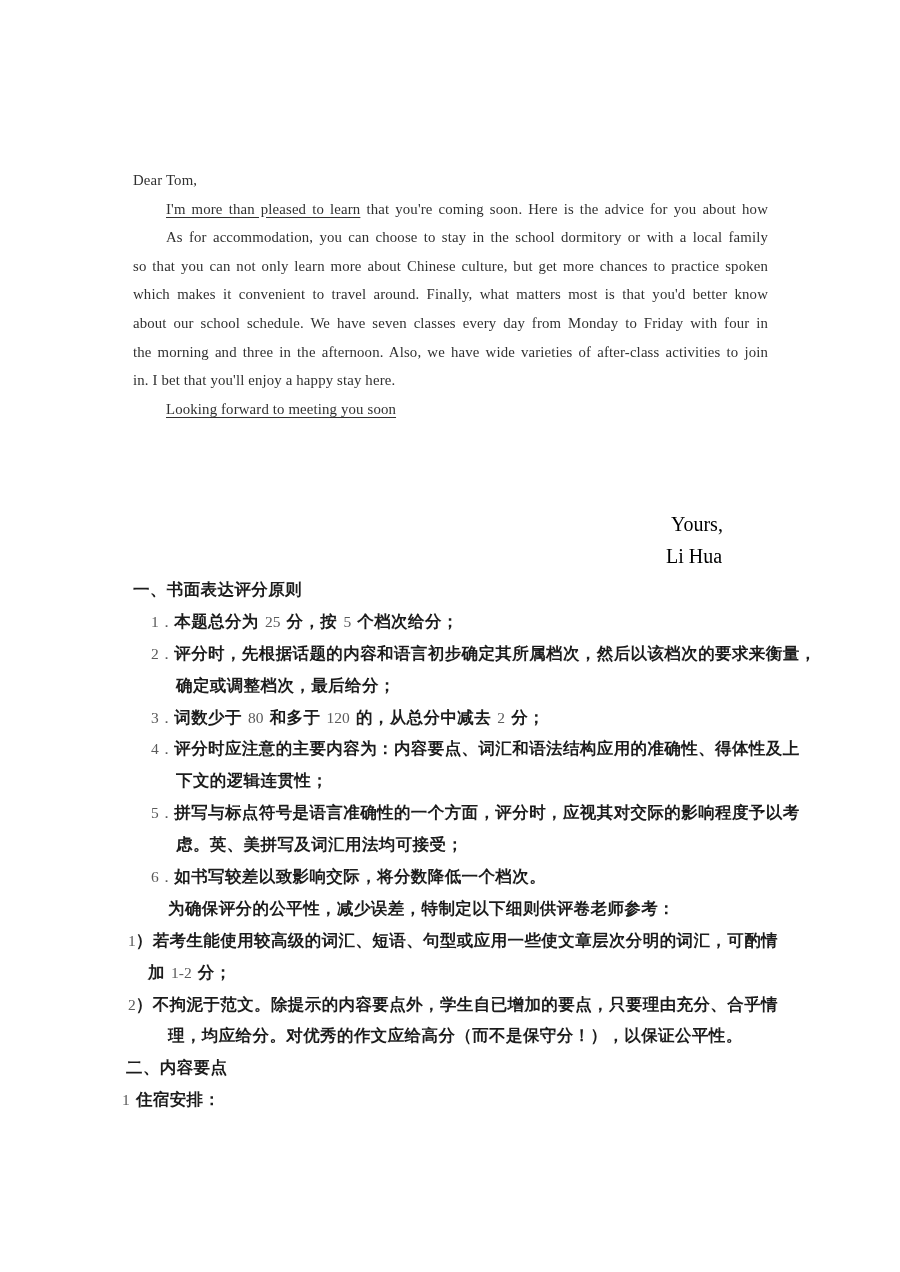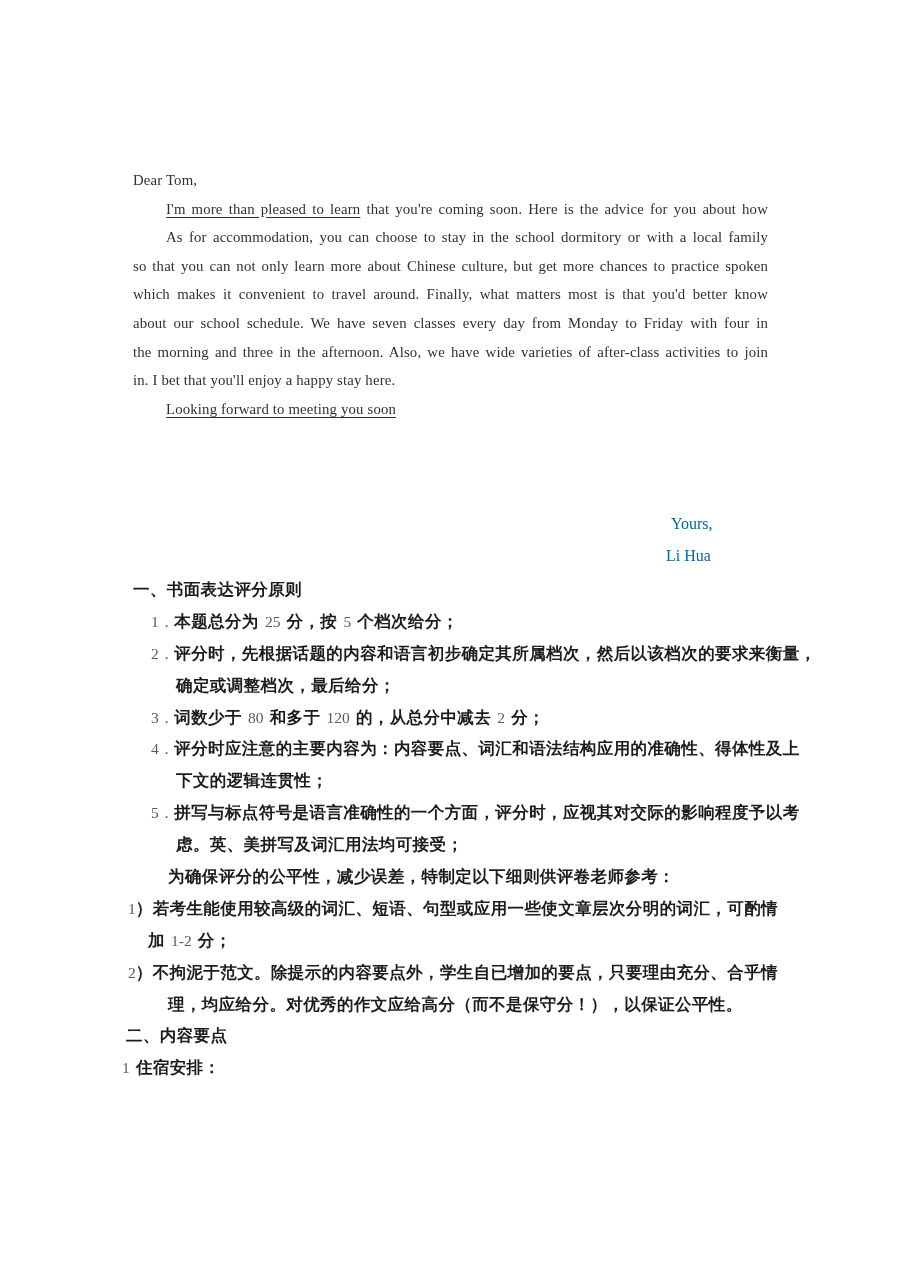--- a/index.html
+++ b/index.html
@@ -23,21 +23,21 @@
     letter-spacing:0.15px;
     white-space:normal;
     text-align:left;
   }
   .lline.just{text-align:justify;text-align-last:justify;}
   .lline.ind{padding-left:33px;}
   .ul{text-decoration:underline;text-underline-offset:3px;}
   
   .closing{
     position:absolute;left:666px;top:508px;
-    font-size:16px;line-height:32px;color:#0369a1;
+    font-size:20px;line-height:32px;color:#000000;
   }
   .closing .vale{padding-left:5px;}
   
   .rubric{
     position:absolute;left:120px;top:574px;width:680px;
   }
   .rline{
     height:31.9px;line-height:31.9px;
     font-size:16.5px;
     font-weight:700;
@@ -77,20 +77,21 @@
 <div class="rubric">
     <div class="rline" style="padding-left: 13px;"><span>一、书面表达评分原则</span></div>
     <div class="rline" style="padding-left: 31px;"><span class="num">1．</span><span>本题总分为 </span><span class="num">25</span><span> 分，按 </span><span class="num">5</span><span> 个档次给分；</span></div>
     <div class="rline" style="padding-left: 31px;"><span class="num">2．</span><span>评分时，先根据话题的内容和语言初步确定其所属档次，然后以该档次的要求来衡量，</span></div>
     <div class="rline" style="padding-left: 56px;"><span>确定或调整档次，最后给分；</span></div>
     <div class="rline" style="padding-left: 31px;"><span class="num">3．</span><span>词数少于 </span><span class="num">80</span><span> 和多于 </span><span class="num">120</span><span> 的，从总分中减去 </span><span class="num">2</span><span> 分；</span></div>
     <div class="rline" style="padding-left: 31px;"><span class="num">4．</span><span>评分时应注意的主要内容为：内容要点、词汇和语法结构应用的准确性、得体性及上</span></div>
     <div class="rline" style="padding-left: 56px;"><span>下文的逻辑连贯性；</span></div>
     <div class="rline" style="padding-left: 31px;"><span class="num">5．</span><span>拼写与标点符号是语言准确性的一个方面，评分时，应视其对交际的影响程度予以考</span></div>
     <div class="rline" style="padding-left: 56px;"><span>虑。英、美拼写及词汇用法均可接受；</span></div>
+    <div class="rline" style="padding-left: 31px;"><span class="num">6．</span><span>如书写较差以致影响交际，将分数降低一个档次。</span></div>
     <div class="rline" style="padding-left: 48px;"><span>为确保评分的公平性，减少误差，特制定以下细则供评卷老师参考：</span></div>
     <div class="rline" style="padding-left: 8px;"><span class="num">1</span><span>）若考生能使用较高级的词汇、短语、句型或应用一些使文章层次分明的词汇，可酌情</span></div>
     <div class="rline" style="padding-left: 28px;"><span>加 </span><span class="num">1-2</span><span> 分；</span></div>
     <div class="rline" style="padding-left: 8px;"><span class="num">2</span><span>）不拘泥于范文。除提示的内容要点外，学生自已增加的要点，只要理由充分、合乎情</span></div>
     <div class="rline" style="padding-left: 48px;"><span>理，均应给分。对优秀的作文应给高分（而不是保守分！），以保证公平性。</span></div>
     <div class="rline" style="padding-left: 6px;"><span>二、内容要点</span></div>
     <div class="rline" style="padding-left: 2px;"><span class="num">1</span><span> 住宿安排：</span></div>
   </div>
 
 </body></html>

